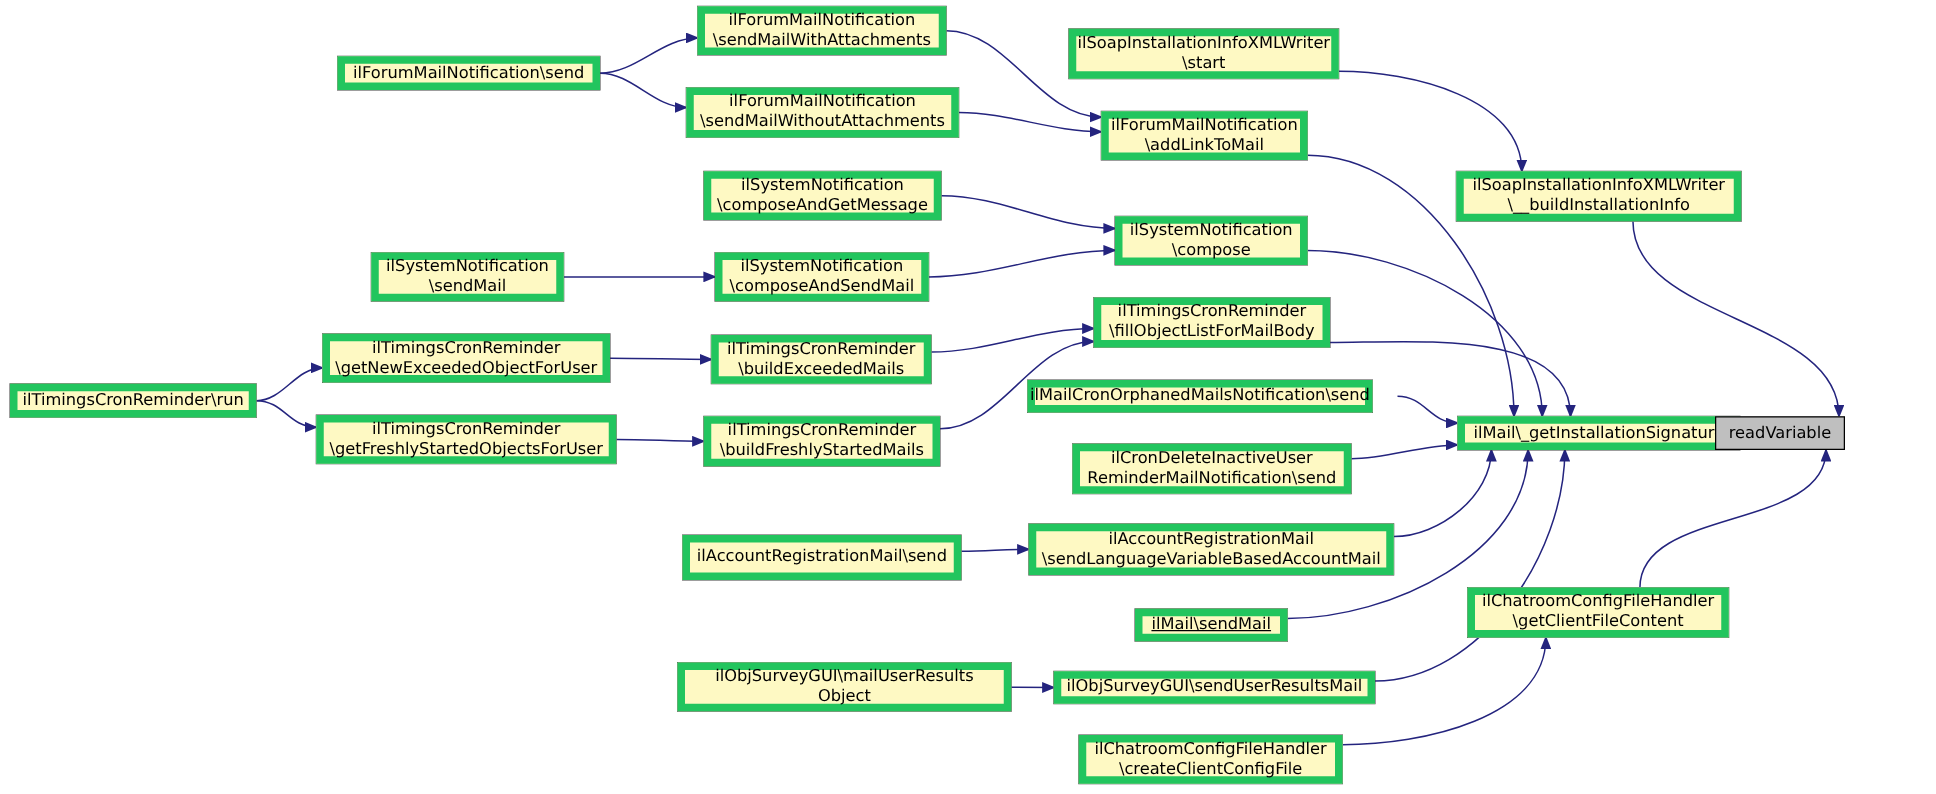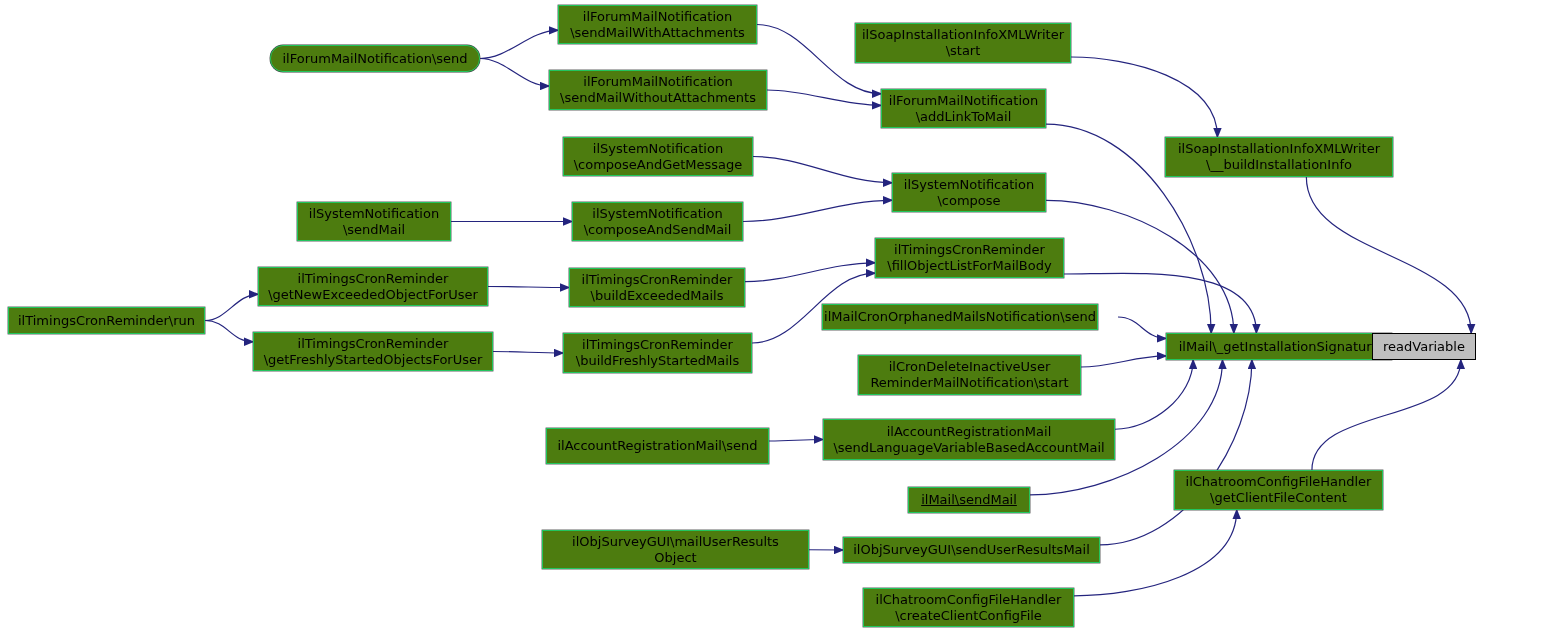--- a/index.html
+++ b/index.html
@@ -7,22 +7,22 @@
     position:relative;
     width:1549px;height:635px;
     background:#ffffff;
     font-family:"DejaVu Sans","Liberation Sans",sans-serif;
     overflow:hidden;
   }
   #edges{position:absolute;left:0;top:0;width:1549px;height:635px;}
   .node{
     position:absolute;
     box-sizing:border-box;
-    background:#4d7c0f;
-    border:1px solid #22c55e;
+    background:#fef9c3;
+    border:6px solid #22c55e;
     box-shadow:0 0 0 0.4px #3c3c3c;
     display:flex;
     flex-direction:column;
     justify-content:center;
     align-items:center;
     text-align:center;
     font-size:13px;
     line-height:16px;
     color:#000000;
     white-space:nowrap;
@@ -69,21 +69,21 @@
       <path d="M1115,429.25 C1151.538217940261,429.25 1193.12,396.53821794026084 1193.12,360" fill="none" stroke="#24247e" stroke-width="1.2" marker-end="url(#arrow)"></path>
       <path d="M1030,494.8 C1112.2517053014708,494.8 1222.5,442.2517053014708 1222.5,360" fill="none" stroke="#24247e" stroke-width="1.2" marker-end="url(#arrow)"></path>
       <path d="M773,549.5 C797.5006249920283,549.5 818.4993750079717,550 843,550" fill="none" stroke="#24247e" stroke-width="1.2" marker-end="url(#arrow)"></path>
       <path d="M1100,544.8 C1183.72141520543,544.8 1251.88,443.72141520542993 1251.88,360" fill="none" stroke="#24247e" stroke-width="1.2" marker-end="url(#arrow)"></path>
       <path d="M1074,595.8 C1138.378054684807,595.8 1236.7,574.378054684807 1236.7,510" fill="none" stroke="#24247e" stroke-width="1.2" marker-end="url(#arrow)"></path>
       <path d="M1392,346.5 C1414,346.5 1418,346.5 1440,346.5" fill="none" stroke="#24247e" stroke-width="1.2" marker-end="url(#arrow)"></path>
       <path d="M1306.36,177 C1306.36,256.4339828788662 1471.2,253.56601712113383 1471.2,333" fill="none" stroke="#24247e" stroke-width="1.2" marker-end="url(#arrow)"></path>
       <path d="M1311.94,470 C1311.94,405.21756255743384 1460.8,424.78243744256616 1460.8,360" fill="none" stroke="#24247e" stroke-width="1.2" marker-end="url(#arrow)"></path>
     </svg>
   <div id="nodes">
-      <div class="node" style="left: 270px; top: 45px; width: 210px; height: 27px; border-radius: 13px;">
+      <div class="node" style="left: 270px; top: 45px; width: 210px; height: 27px;">
         <span>ilForumMailNotification\send</span>
       </div>
       <div class="node" style="left: 558px; top: 5px; width: 199px; height: 39px;">
         <span>ilForumMailNotification</span>
         <span>\sendMailWithAttachments</span>
       </div>
       <div class="node" style="left: 549px; top: 70px; width: 218px; height: 40px;">
         <span>ilForumMailNotification</span>
         <span>\sendMailWithoutAttachments</span>
       </div>
@@ -136,21 +136,21 @@
       </div>
       <div class="node" style="left: 563px; top: 333px; width: 189px; height: 40px;">
         <span>ilTimingsCronReminder</span>
         <span>\buildFreshlyStartedMails</span>
       </div>
       <div class="node" style="left: 822px; top: 304px; width: 276px; height: 26px;">
         <span>ilMailCronOrphanedMailsNotification\send</span>
       </div>
       <div class="node" style="left: 858px; top: 355px; width: 223px; height: 40px;">
         <span>ilCronDeleteInactiveUser</span>
-        <span>ReminderMailNotification\start</span>
+        <span>ReminderMailNotification\send</span>
       </div>
       <div class="node" style="left: 1166px; top: 333px; width: 226px; height: 27px;">
         <span>ilMail\_getInstallationSignature</span>
       </div>
       <div class="node highlight" style="left: 1372px; top: 333px; width: 104px; height: 27px; align-items: center;">
         <span>readVariable</span>
       </div>
       <div class="node" style="left: 546px; top: 428px; width: 223px; height: 36px;">
         <span>ilAccountRegistrationMail\send</span>
       </div>

